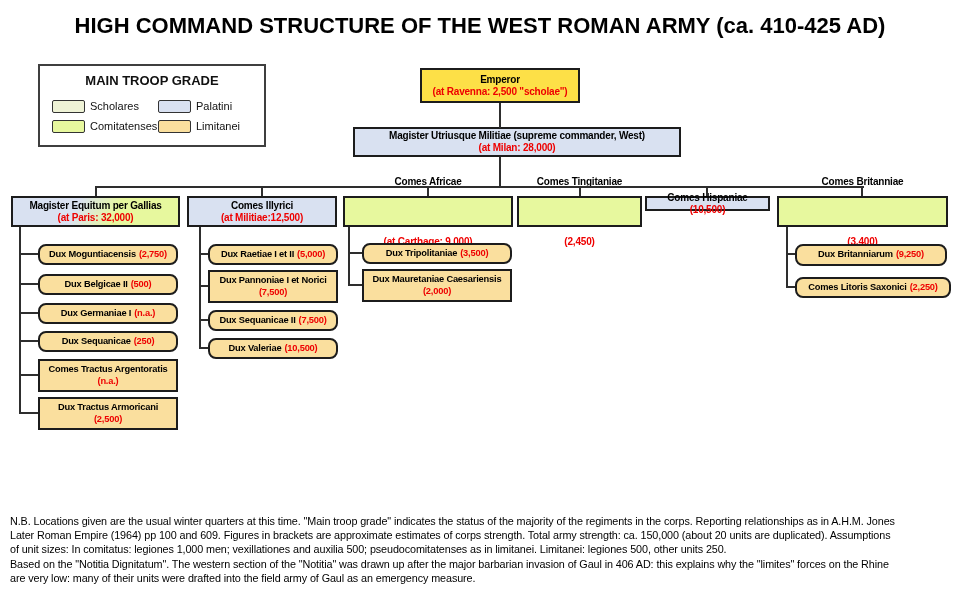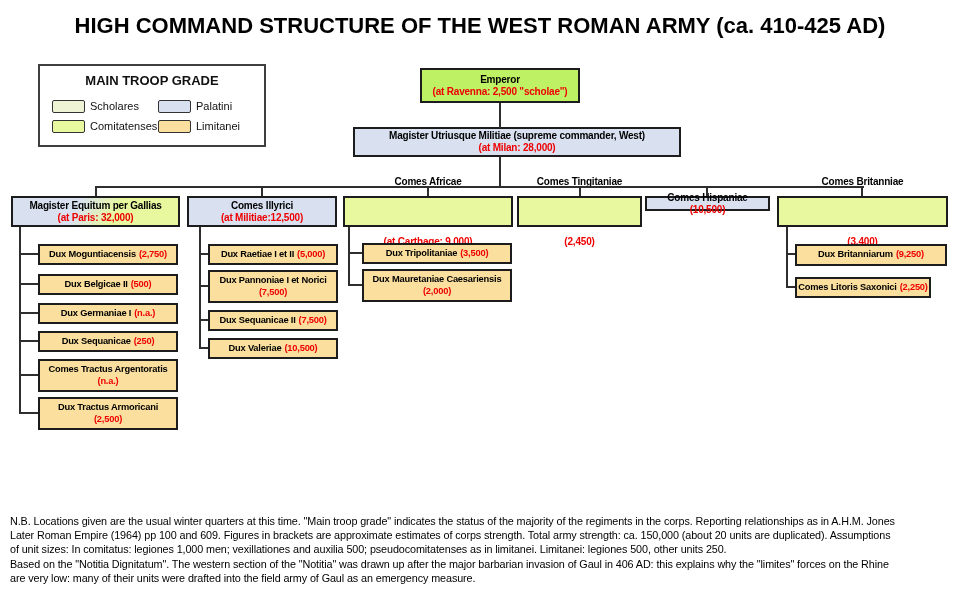--- a/index.html
+++ b/index.html
@@ -16,25 +16,25 @@
                margin:8px 0 0 12px;}
   .legend-item{display:flex;align-items:center;gap:5px;}
   .swatch{display:inline-block;width:33px;height:13px;box-sizing:border-box;
           border:1.5px solid #333;border-radius:2px;background:#eee;}
   .legend-label{font-size:11px;}
   
   .box{position:absolute;box-sizing:border-box;border:2px solid #1c1c1c;
        display:flex;align-items:center;justify-content:center;text-align:center;
        font-weight:bold;font-size:10px;line-height:12px;letter-spacing:-0.2px;}
   .stack{flex-direction:column;}
-  .inline{flex-direction:row;gap:3px;white-space:nowrap;}
+  .inline{flex-direction:row;gap:3px;white-space:nowrap;border-radius:8px;}
   .child{font-size:9.3px;letter-spacing:-0.2px;line-height:11.5px;}
   .bname{color:#000;}
   .bfig{color:#ee0000;}
-  .scholares{background:#bef264;}
+  .scholares{background:#fde047;}
   .palatini{background:#d9e1f1;}
   .comitatenses{background:#e7f89e;gap:48px;}
   .limitanei{background:#fadf9e;}
   .mixed{background:linear-gradient(115deg,#d9e1f1 38%,#e7f89e 62%);}
   
   .line{position:absolute;background:#2e2e2e;}
   
   .notes{position:absolute;left:10px;top:514px;width:948px;font-size:10.8px;
          letter-spacing:-0.1px;line-height:14.2px;color:#000;}
   .note-line{white-space:nowrap;}
@@ -150,21 +150,21 @@
   </div>
   <div class="box stack child limitanei" style="left:362px;top:269px;width:150px;height:33px">
     <span class="bname">Dux Mauretaniae Caesariensis</span>
     <span class="bfig">(2,000)</span>
   </div>
 
   <div class="box inline child limitanei" style="left:795px;top:244px;width:152px;height:22px">
     <span class="bname">Dux Britanniarum</span>
     <span class="bfig">(9,250)</span>
   </div>
-  <div class="box inline child limitanei" style="left:795px;top:277px;width:136px;height:21px">
+  <div class="box inline child limitanei" style="left:795px;top:277px;width:156px;height:21px">
     <span class="bname">Comes Litoris Saxonici</span>
     <span class="bfig">(2,250)</span>
   </div>
 
   <div class="line" style="left:499px;top:103px;width:2px;height:25px"></div>
   <div class="line" style="left:499px;top:157px;width:2px;height:29px"></div>
   <div class="line" style="left:95px;top:186px;width:769px;height:2px"></div>
   <div class="line" style="left:95px;top:186px;width:2px;height:10px"></div>
   <div class="line" style="left:261px;top:186px;width:2px;height:10px"></div>
   <div class="line" style="left:427px;top:186px;width:2px;height:10px"></div>

